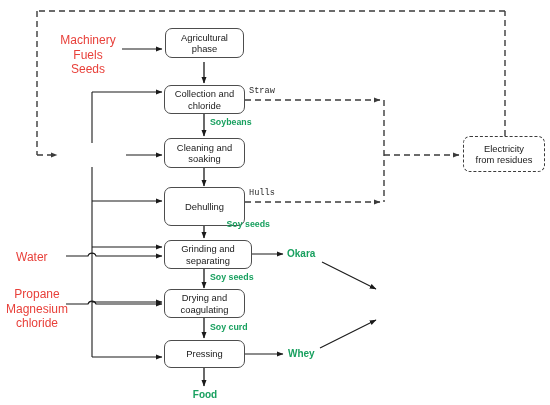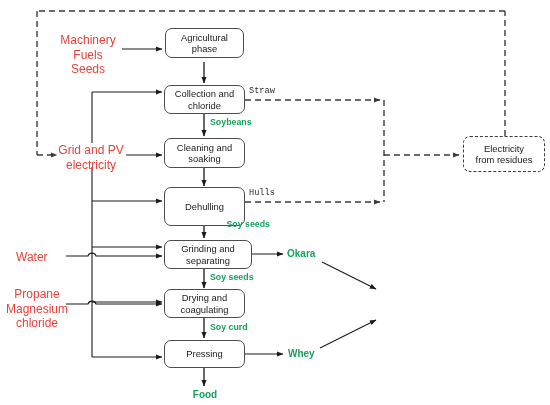--- a/index.html
+++ b/index.html
@@ -187,24 +187,20 @@
     </span>
   </div>
 
 
   <div class="label input" style="left:48px; top:33px; width:80px;">
     <span>Machinery</span><br>
     <span>Fuels</span><br>
     <span>Seeds</span>
   </div>
 
-  <div class="label input" style="left:50px; top:143px; width:82px;">
-    <span>Grid and PV</span><br>
-    <span>electricity</span>
-  </div>
 
   <div class="label input" style="left:16px; top:250px; width:50px; text-align:left;">
     <span>Water</span>
   </div>
 
   <div class="label input" style="left:6px; top:287px; width:62px; text-align:center;">
     <span>Propane</span><br>
     <span>Magnesium</span><br>
     <span>chloride</span>
   </div>

